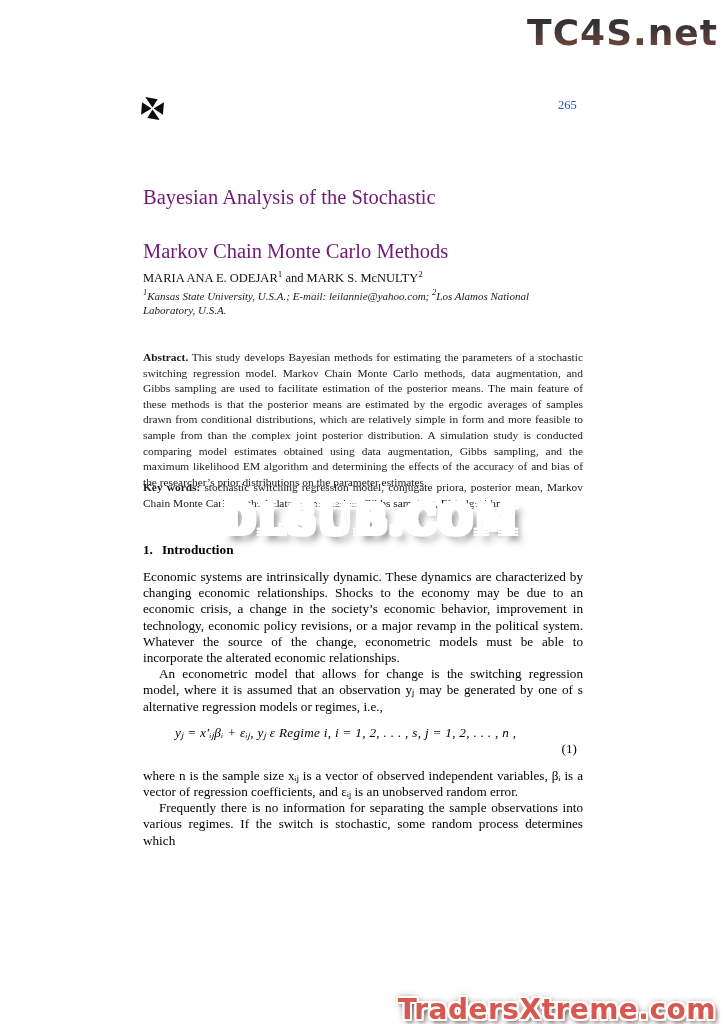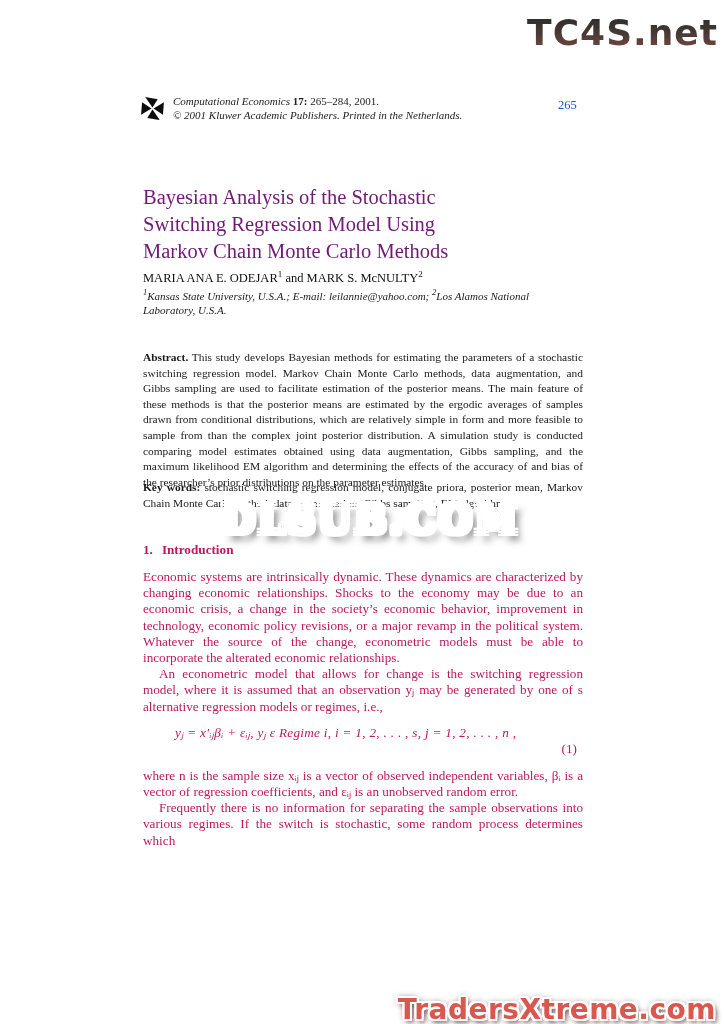--- a/index.html
+++ b/index.html
@@ -136,21 +136,21 @@
     text-align: justify;
     color: #1a1a1a;
   }
 
   
   .section {
     position: absolute;
     left: 143px;
     top: 532px;
     width: 440px;
-    color: #be185d;
+    color: #000000;
   }
   .section h2 {
     margin: 0 0 11px 0;
     font-size: 13.2px;
     font-weight: bold;
   }
   .section h2 .hnum { margin-right: 9px; }
   .section p {
     margin: 0;
     font-size: 13.2px;
@@ -180,34 +180,26 @@
     <span class="logo">
       <svg width="25" height="25" viewBox="0 0 24 24">
         <g fill="#0d0d0d">
           <path d="M12 11 L5 1 L17 3 Z"></path>
           <path d="M13 12 L23 6 L22 18 Z"></path>
           <path d="M12 13 L19 23 L7 21 Z"></path>
           <path d="M11 12 L1 18 L2 6 Z"></path>
         </g>
       </svg>
     </span>
-    <span class="header-text">
-      <span class="header-line1">
-        <span class="journal-name">Computational Economics</span>
-        <b class="journal-vol">17:</b>
-        <span>265–284, 2001.</span>
-      </span><br>
-      <span class="copyright">© 2001 Kluwer Academic Publishers.  Printed in the Netherlands.</span>
-    </span>
   </div>
   <div class="page-number">265</div>
 
   <h1 class="title">
     <span>Bayesian Analysis of the Stochastic</span><br>
-    <span>Switching Regression Model Using</span><br>
+    <br>
     <span>Markov Chain Monte Carlo Methods</span>
   </h1>
 
   <div class="authors">
     <span>MARIA ANA E. ODEJAR</span><sup>1</sup><span> and </span><span>MARK S. McNULTY</span><sup>2</sup>
     <div class="affiliation"><sup>1</sup><span>Kansas State University, U.S.A.; E-mail: leilannie@yahoo.com; </span><sup>2</sup><span>Los Alamos National Laboratory, U.S.A.</span></div>
   </div>
 
   <div class="abstract">
     <span class="label">Abstract.</span><span> This study develops Bayesian methods for estimating the parameters of a stochastic switching regression model. Markov Chain Monte Carlo methods, data augmentation, and Gibbs sampling are used to facilitate estimation of the posterior means. The main feature of these methods is that the posterior means are estimated by the ergodic averages of samples drawn from conditional distributions, which are relatively simple in form and more feasible to sample from than the complex joint posterior distribution. A simulation study is conducted comparing model estimates obtained using data augmentation, Gibbs sampling, and the maximum likelihood EM algorithm and determining the effects of the accuracy of and bias of the researcher’s prior distributions on the parameter estimates.</span>

